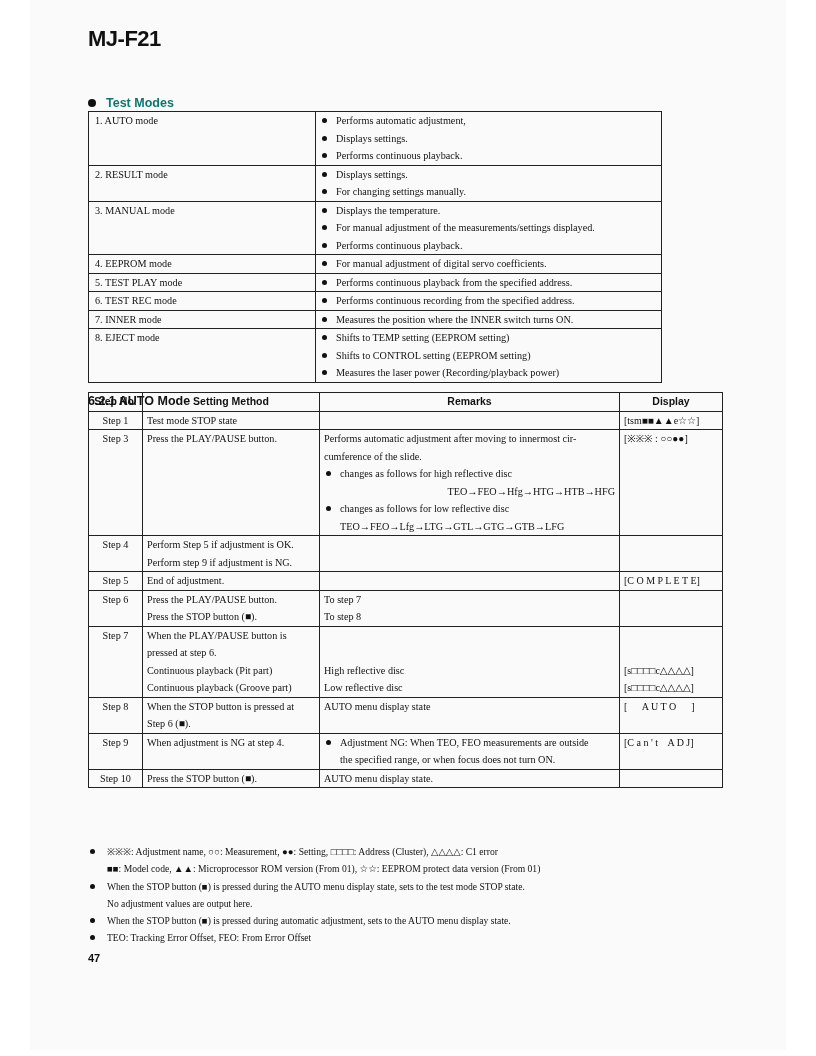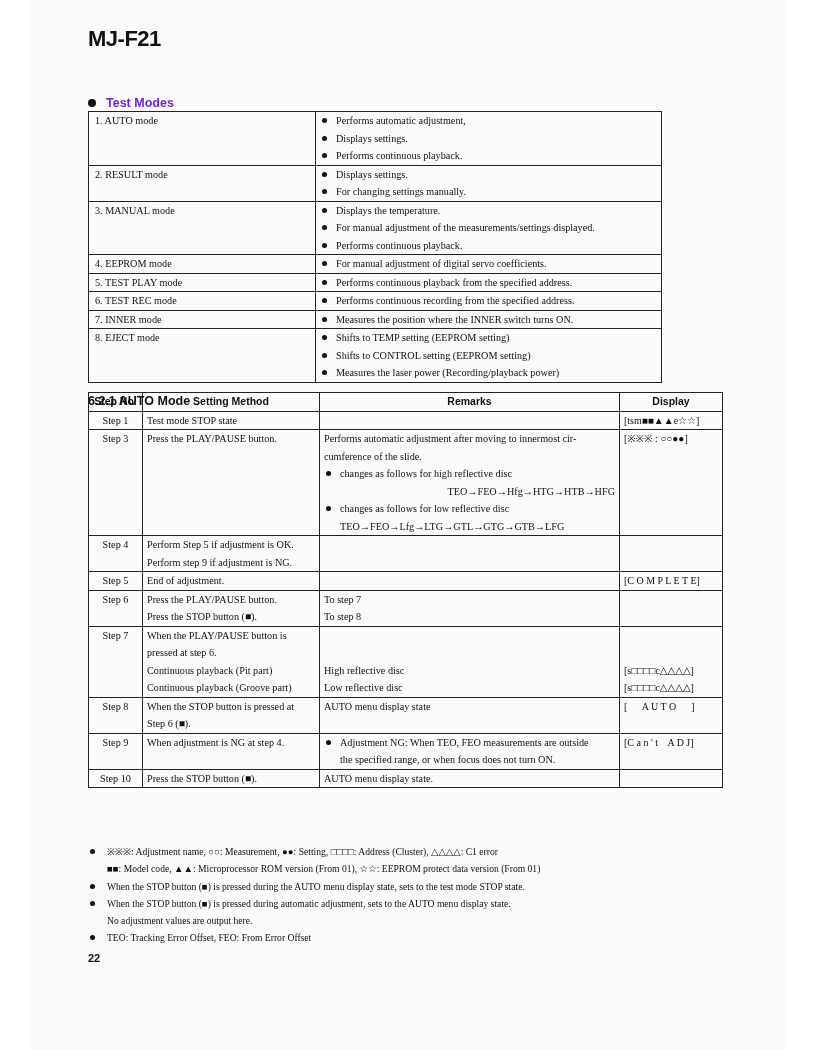--- a/index.html
+++ b/index.html
@@ -9,21 +9,21 @@
   }
   .page {
     position:absolute; left:30px; top:0; width:756px; height:1050px; background:#fafafa;
   }
   .model {
     position:absolute; left:88px; top:26px; font-family:"Liberation Sans","DejaVu Sans",sans-serif;
     font-weight:bold; font-size:22px; letter-spacing:-0.5px; color:#111;
   }
   .sec-head {
     position:absolute; left:88px; top:96px; font-family:"Liberation Sans","DejaVu Sans",sans-serif;
-    font-weight:bold; font-size:12.5px; color:#6d28d9; display:flex; align-items:center;
+    font-weight:bold; font-size:12.5px; color:#0f766e; display:flex; align-items:center;
   }
   .sec-head .dot { display:inline-block; width:8px; height:8px; border-radius:50%; background:#111; margin-right:10px; }
   table { border-collapse:collapse; position:absolute; font-size:10.2px; line-height:17.5px; }
   td, th { border:1px solid #222; vertical-align:top; padding:0 4px; }
   .modes { left:88px; top:111px; width:574px; }
   .modes td.mode { width:216px; padding-left:6px; }
   .line { display:flex; align-items:center; height:17.5px; white-space:nowrap; }
   .bul { display:inline-block; width:5px; height:5px; border-radius:50%; background:#111; margin:0 9px 0 2px; flex:none; }
   .sub-head {
     position:absolute; left:88px; top:394px; font-family:"Liberation Sans","DejaVu Sans",sans-serif;
@@ -366,26 +366,26 @@
       <span class="bul"></span>
       <span>※※※: Adjustment name, ○○: Measurement, ●●: Setting, □□□□: Address (Cluster), △△△△: C1 error</span>
     </div>
     <div class="note cont">
       <span>■■: Model code, ▲▲: Microprocessor ROM version (From 01), ☆☆: EEPROM protect data version (From 01)</span>
     </div>
     <div class="note">
       <span class="bul"></span>
       <span>When the STOP button (■) is pressed during the AUTO menu display state, sets to the test mode STOP state.</span>
     </div>
+    <div class="note cont">
+      <span>No adjustment values are output here.</span>
+    </div>
     <div class="note">
       <span class="bul"></span>
       <span>When the STOP button (■) is pressed during automatic adjustment, sets to the AUTO menu display state.</span>
     </div>
-    <div class="note cont">
-      <span>No adjustment values are output here.</span>
-    </div>
     <div class="note">
       <span class="bul"></span>
       <span>TEO: Tracking Error Offset, FEO: From Error Offset</span>
     </div>
   </div>
 
-<div class="pagenum">22</div>
+<div class="pagenum">47</div>
 
 </body></html>

